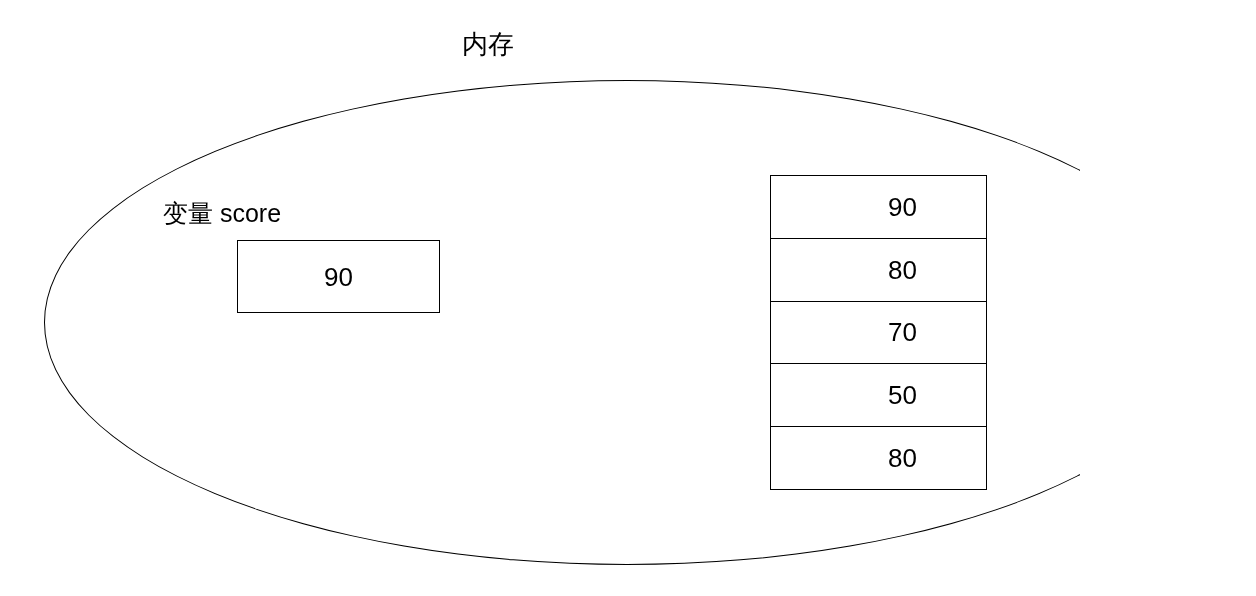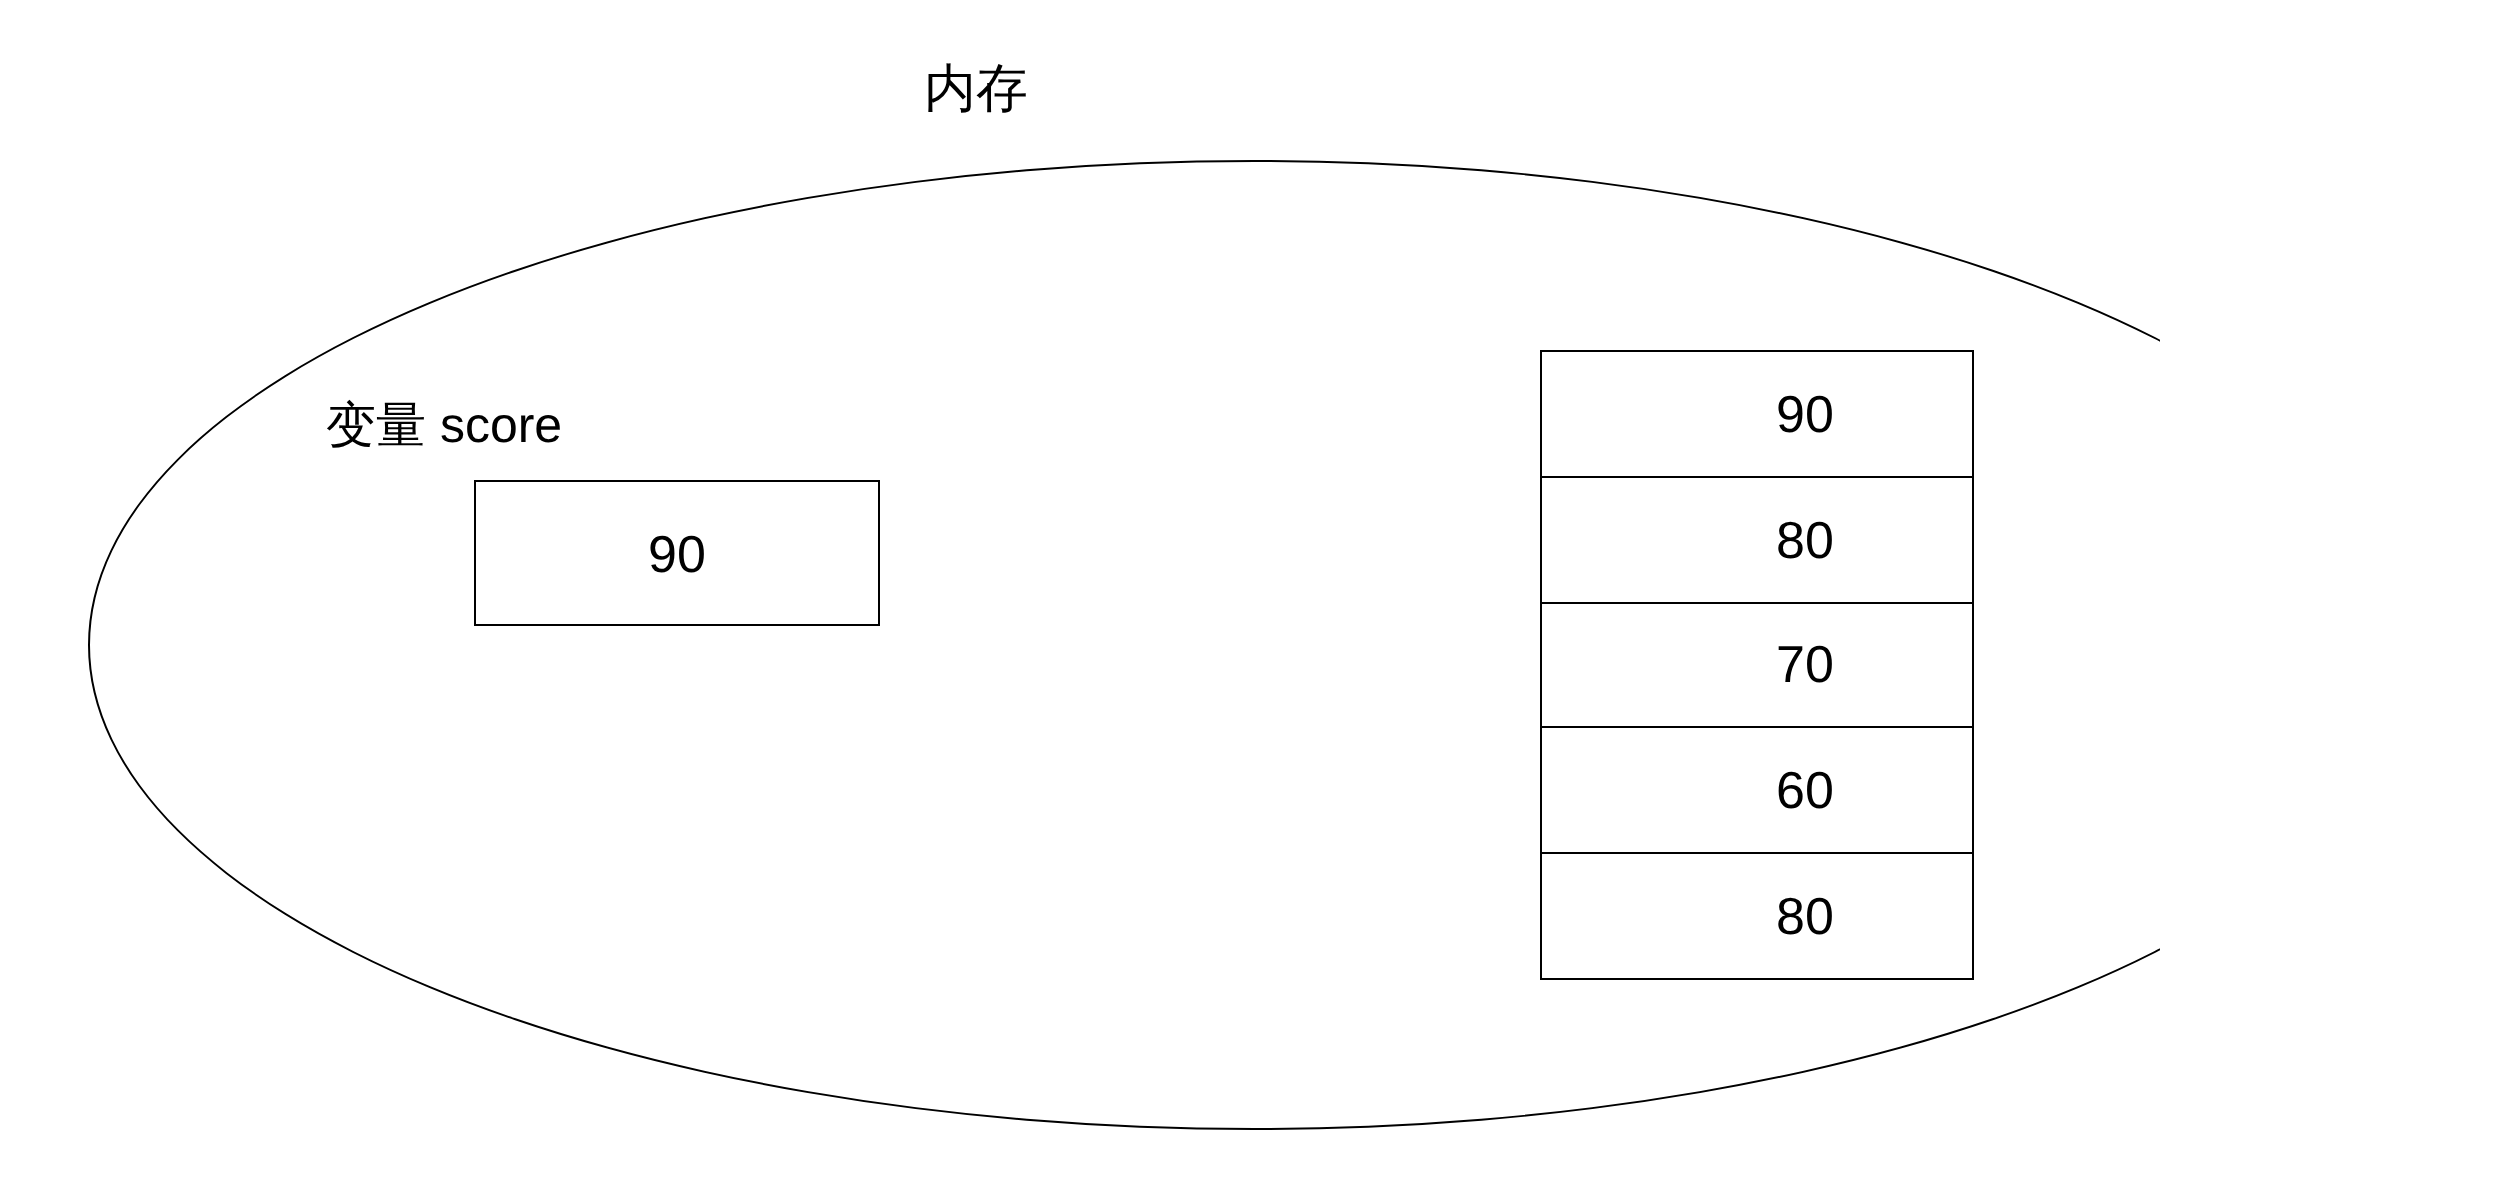--- a/index.html
+++ b/index.html
@@ -129,20 +129,20 @@
     <div class="array-cell">
       <span class="cell-value">90</span>
     </div>
     <div class="array-cell">
       <span class="cell-value">80</span>
     </div>
     <div class="array-cell">
       <span class="cell-value">70</span>
     </div>
     <div class="array-cell">
-      <span class="cell-value">60</span>
+      <span class="cell-value">50</span>
     </div>
     <div class="array-cell">
       <span class="cell-value">80</span>
     </div>
   </div>
 
 </div>
 
 </body></html>

